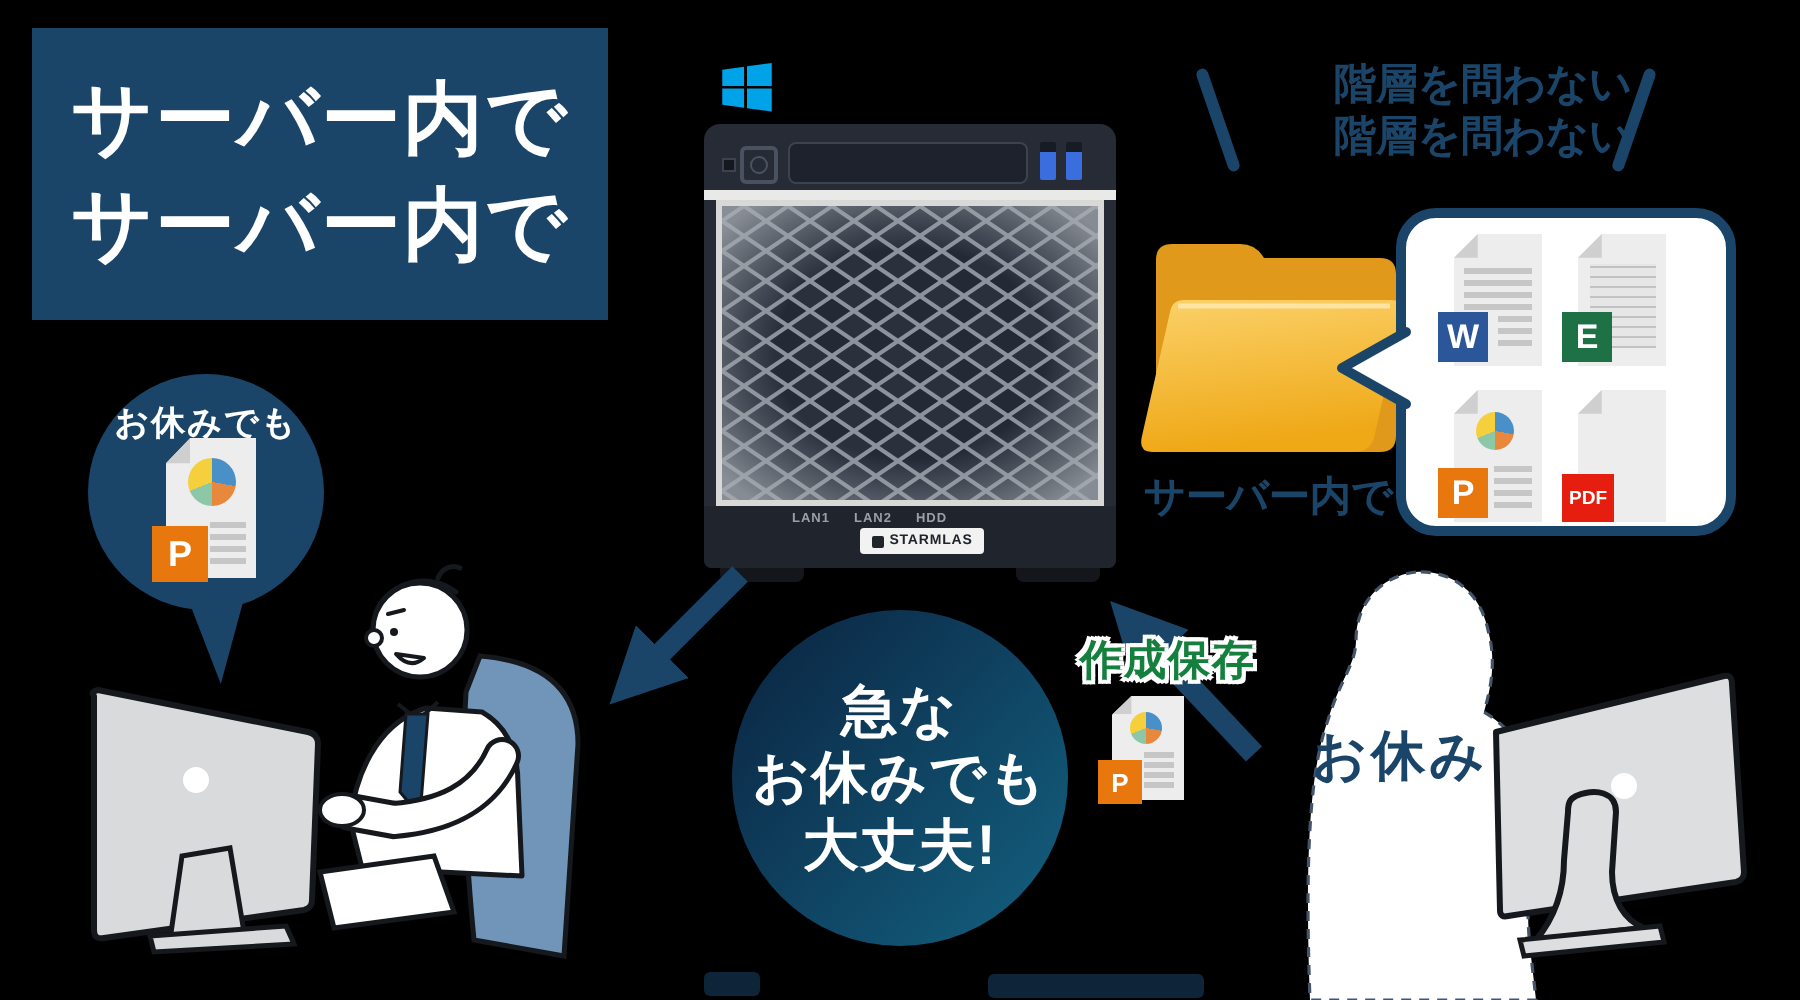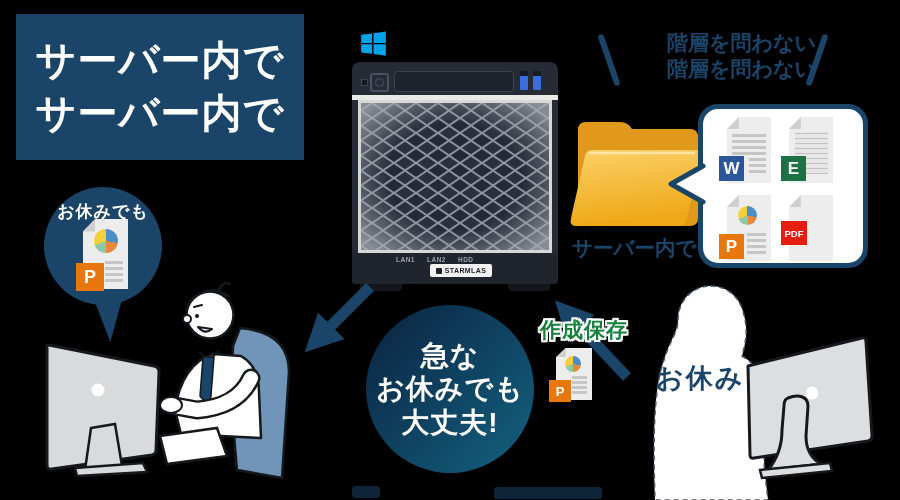--- a/index.html
+++ b/index.html
@@ -186,21 +186,21 @@
       <div class="bar" style="top:38px;left:20px;"></div>
         <div class="bar" style="top:44px;left:20px;"></div>
       <div class="bar" style="top:50px;left:20px;"></div>
         <div class="bar" style="top:56px;left:20px;"></div>
       <div class="badge" style="left:-8px;bottom:2px;width:25px;height:25px;background:#e8770e;font-size:17px;">P</div>
     </div>
 
     <div class="doc" style="left:86px;top:86px;width:44px;height:66px;">
       <div class="page"></div>
       <div class="fold"></div>
-      <div class="badge" style="left:-8px;bottom:16px;width:26px;height:24px;background:#e51e10;font-size:9.5px;">PDF</div>
+      <div class="badge" style="left:-8px;bottom:0;width:26px;height:24px;background:#e51e10;font-size:9.5px;">PDF</div>
     </div>
   </div>
 
   <svg class="abs" style="left:25px;top:278px;" width="300" height="210">
 
     <path d="M215,50 Q264,54 264,94 L257,200 L212,192 Q205,120 208,68 Z" fill="#7095b8" stroke="#15181c" stroke-width="2.5"></path>
 
     <path d="M150,132 C154,102 168,82 188,76 L216,78 C230,86 234,100 234,114 L236,160 L156,156 Z" fill="#fff" stroke="#15181c" stroke-width="2.5" stroke-linejoin="round"></path>
 
     <path d="M174,74 L184,82 L194,73" fill="none" stroke="#15181c" stroke-width="2"></path>

